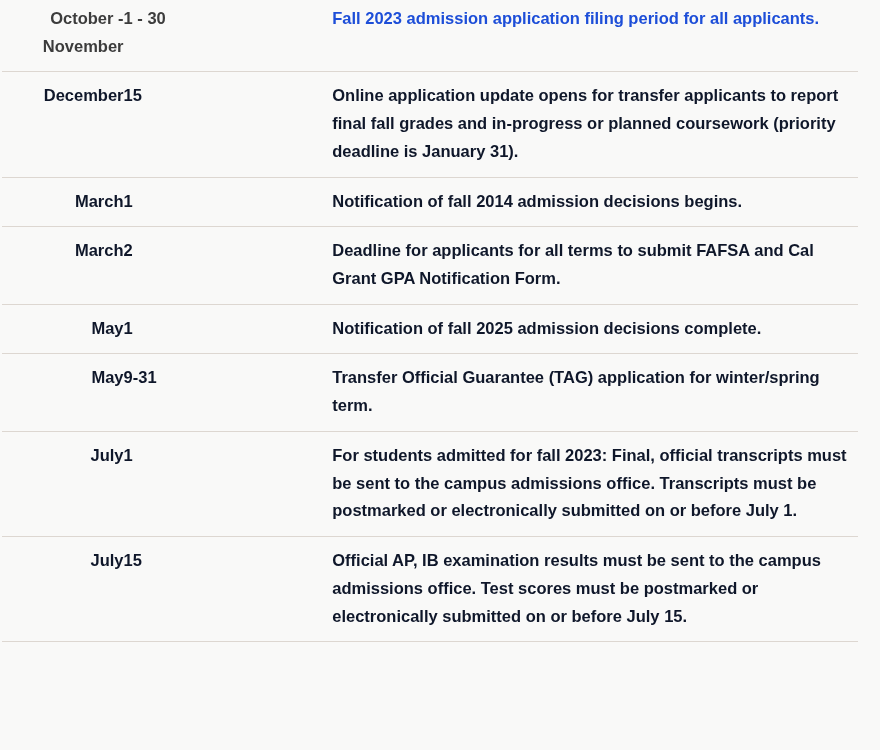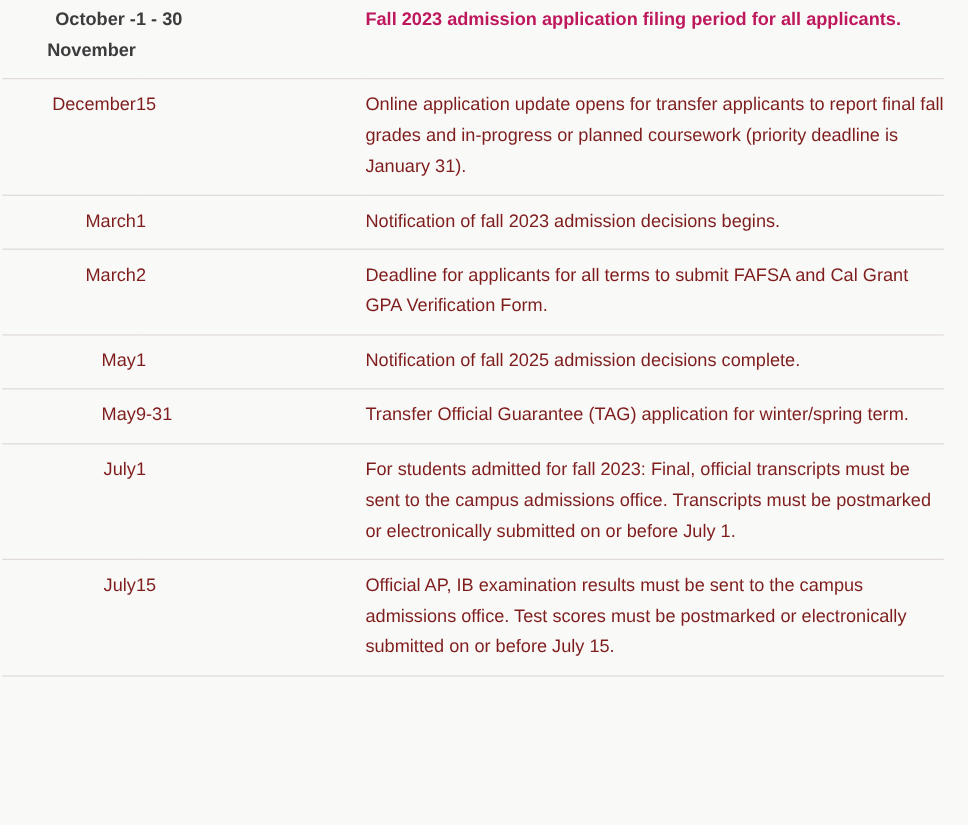--- a/index.html
+++ b/index.html
@@ -32,22 +32,22 @@
 
   table.deadline-table tr.first-row td {
     padding-top: 5px;
   }
 
   table.deadline-table td {
     vertical-align: top;
     padding: 10px 0 11px 0;
     font-size: 16.5px;
     line-height: 1.68;
-    color: #7f1d1d;
-    font-weight: 400;
+    color: #0f172a;
+    font-weight: 700;
   }
 
   
   td.col-month {
     width: 120px;
     text-align: right;
     padding-right: 0;
   }
   td.col-day {
     width: 206px;
@@ -57,21 +57,21 @@
   }
   td.col-desc {
     width: 519px;
     text-align: left;
     padding-left: 6px;
     padding-right: 10px;
   }
 
   tr.highlight td {
     font-weight: 700;
-    color: #be185d;
+    color: #1d4ed8;
   }
   tr.highlight td.col-month,
   tr.highlight td.col-day {
     color: #3c3c3c;
   }
 </style>
 </head>
 <body>
 
 <div class="calendar-wrap">
@@ -83,26 +83,26 @@
           <td class="col-desc">Fall 2023 admission application filing period for all applicants.</td>
         </tr>
         <tr>
           <td class="col-month">December</td>
           <td class="col-day">15</td>
           <td class="col-desc">Online application update opens for transfer applicants to report final fall grades and in-progress or planned coursework (priority deadline is January 31).</td>
         </tr>
         <tr>
           <td class="col-month">March</td>
           <td class="col-day">1</td>
-          <td class="col-desc">Notification of fall 2023 admission decisions begins.</td>
+          <td class="col-desc">Notification of fall 2014 admission decisions begins.</td>
         </tr>
         <tr>
           <td class="col-month">March</td>
           <td class="col-day">2</td>
-          <td class="col-desc">Deadline for applicants for all terms to submit FAFSA and Cal Grant GPA Verification Form.</td>
+          <td class="col-desc">Deadline for applicants for all terms to submit FAFSA and Cal Grant GPA Notification Form.</td>
         </tr>
         <tr>
           <td class="col-month">May</td>
           <td class="col-day">1</td>
           <td class="col-desc">Notification of fall 2025 admission decisions complete.</td>
         </tr>
         <tr>
           <td class="col-month">May</td>
           <td class="col-day">9-31</td>
           <td class="col-desc">Transfer Official Guarantee (TAG) application for winter/spring term.</td>

